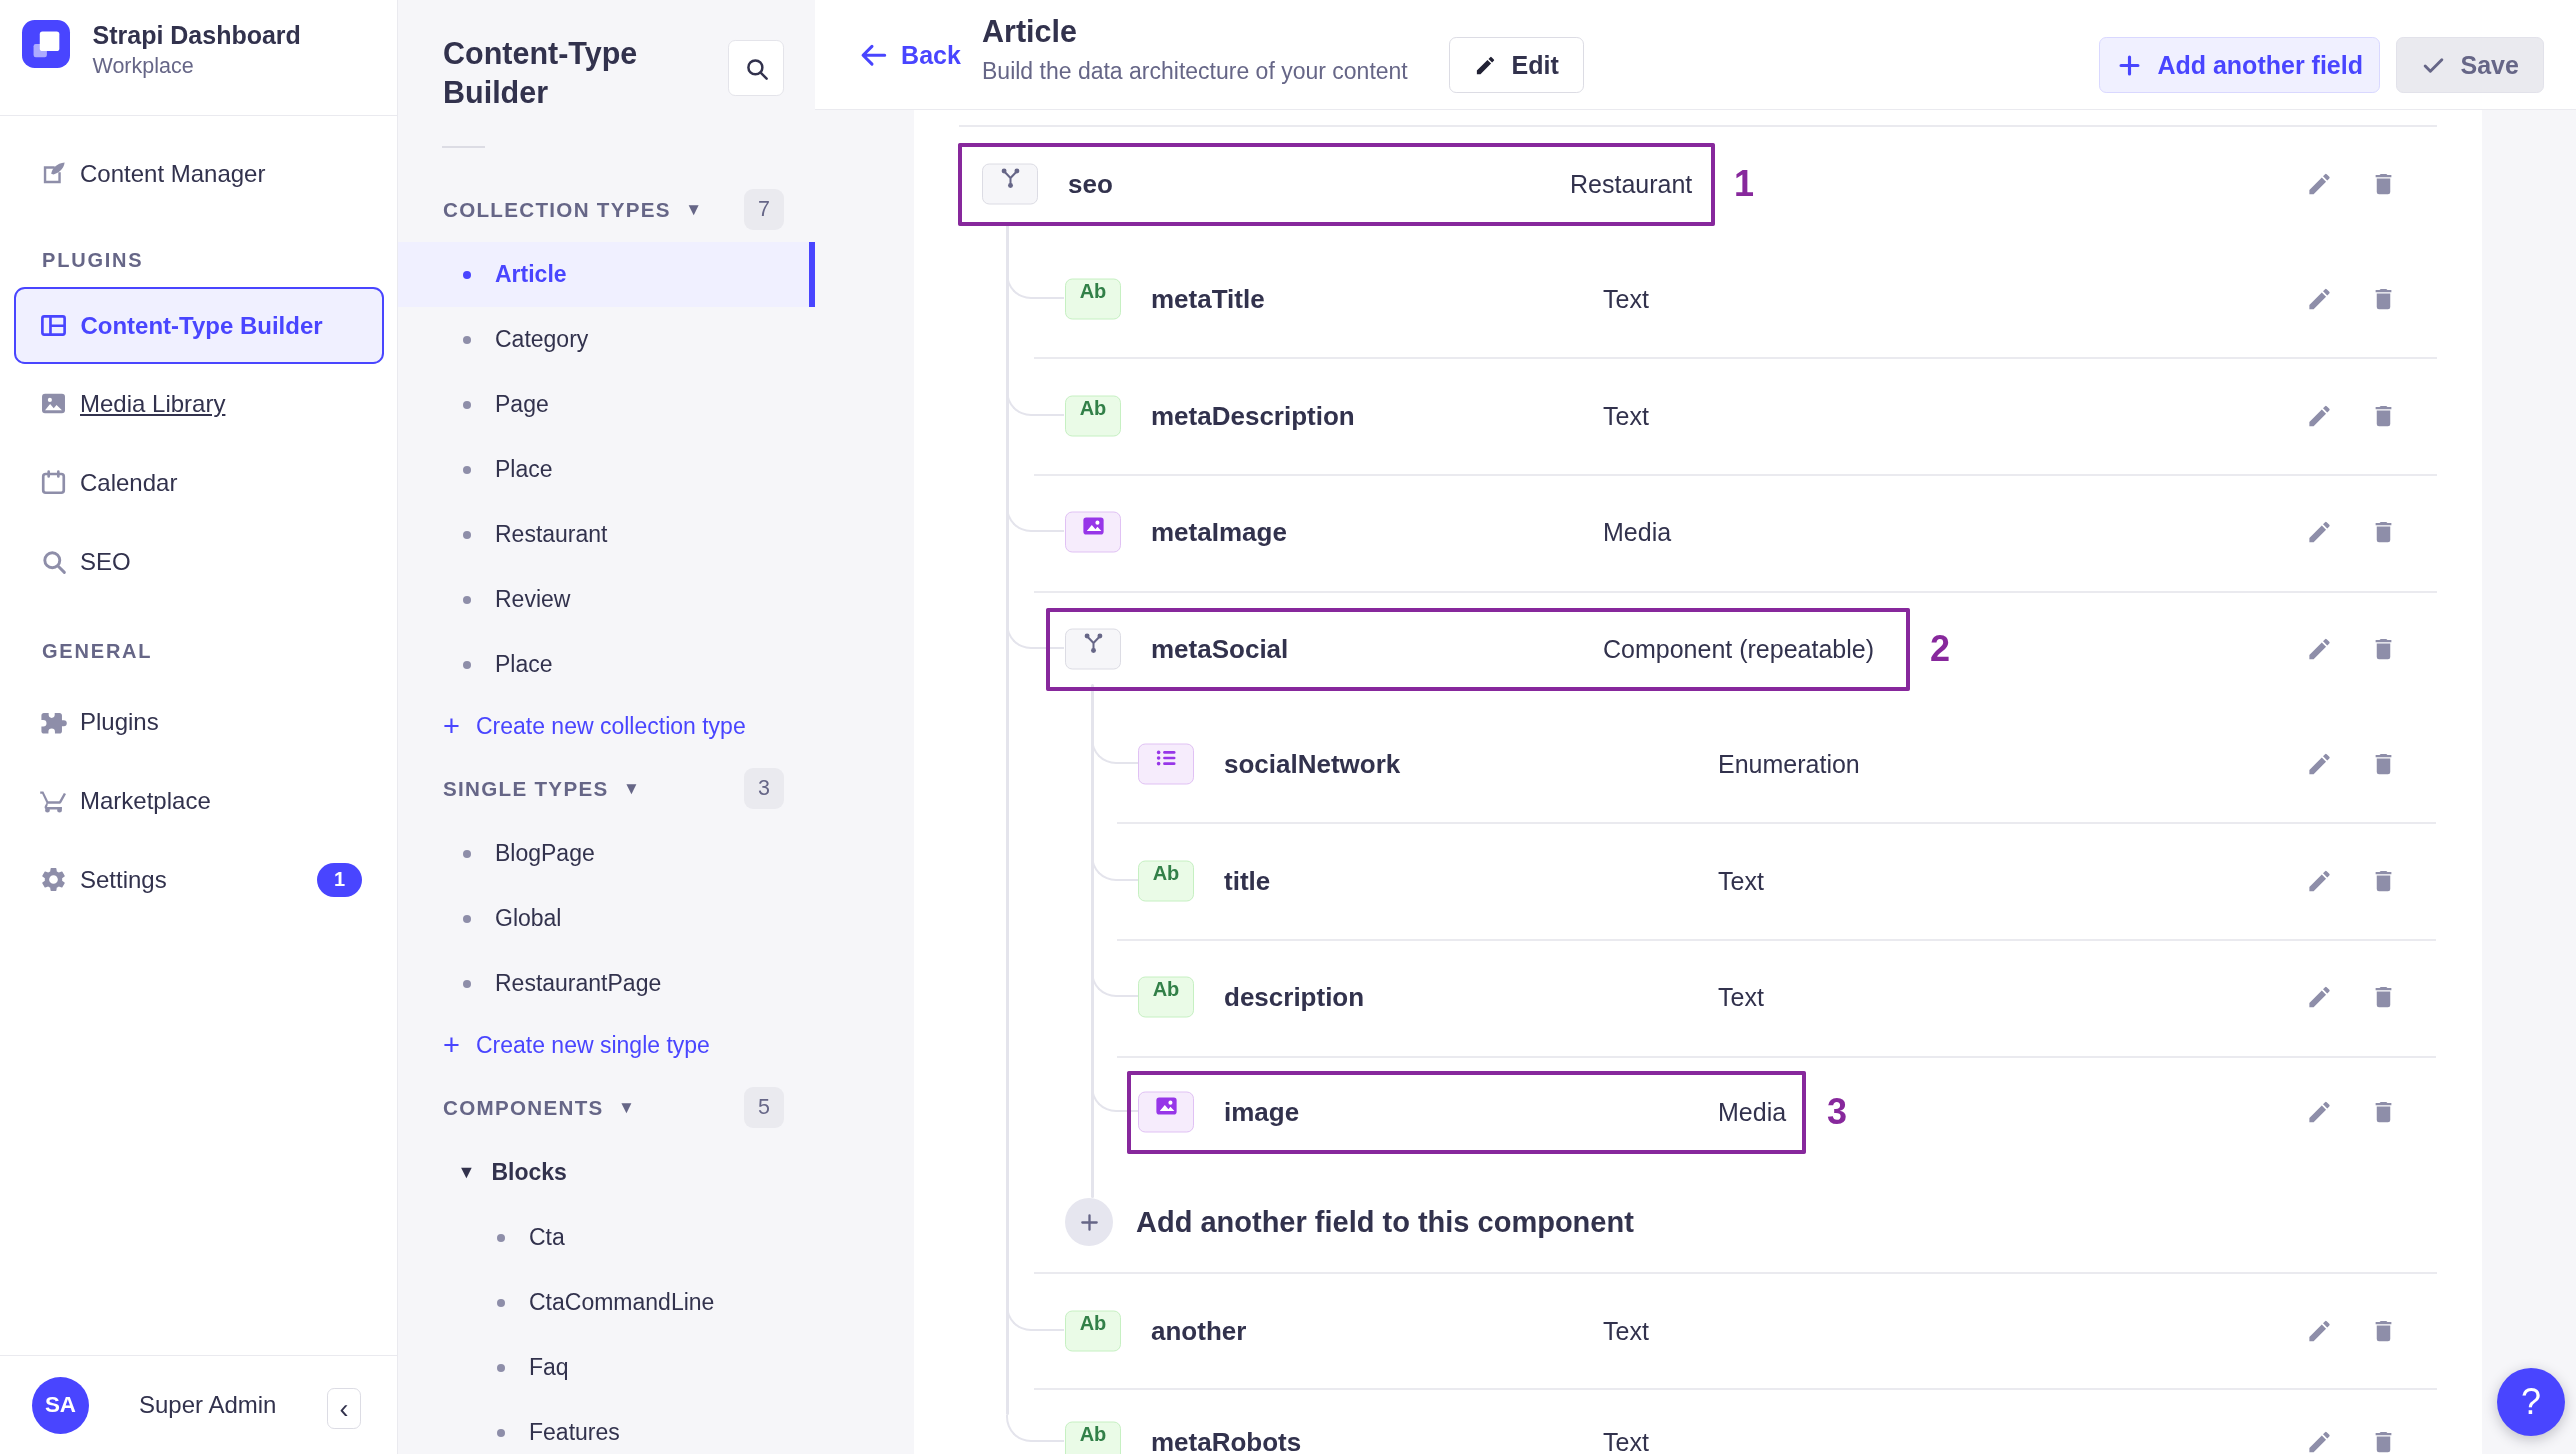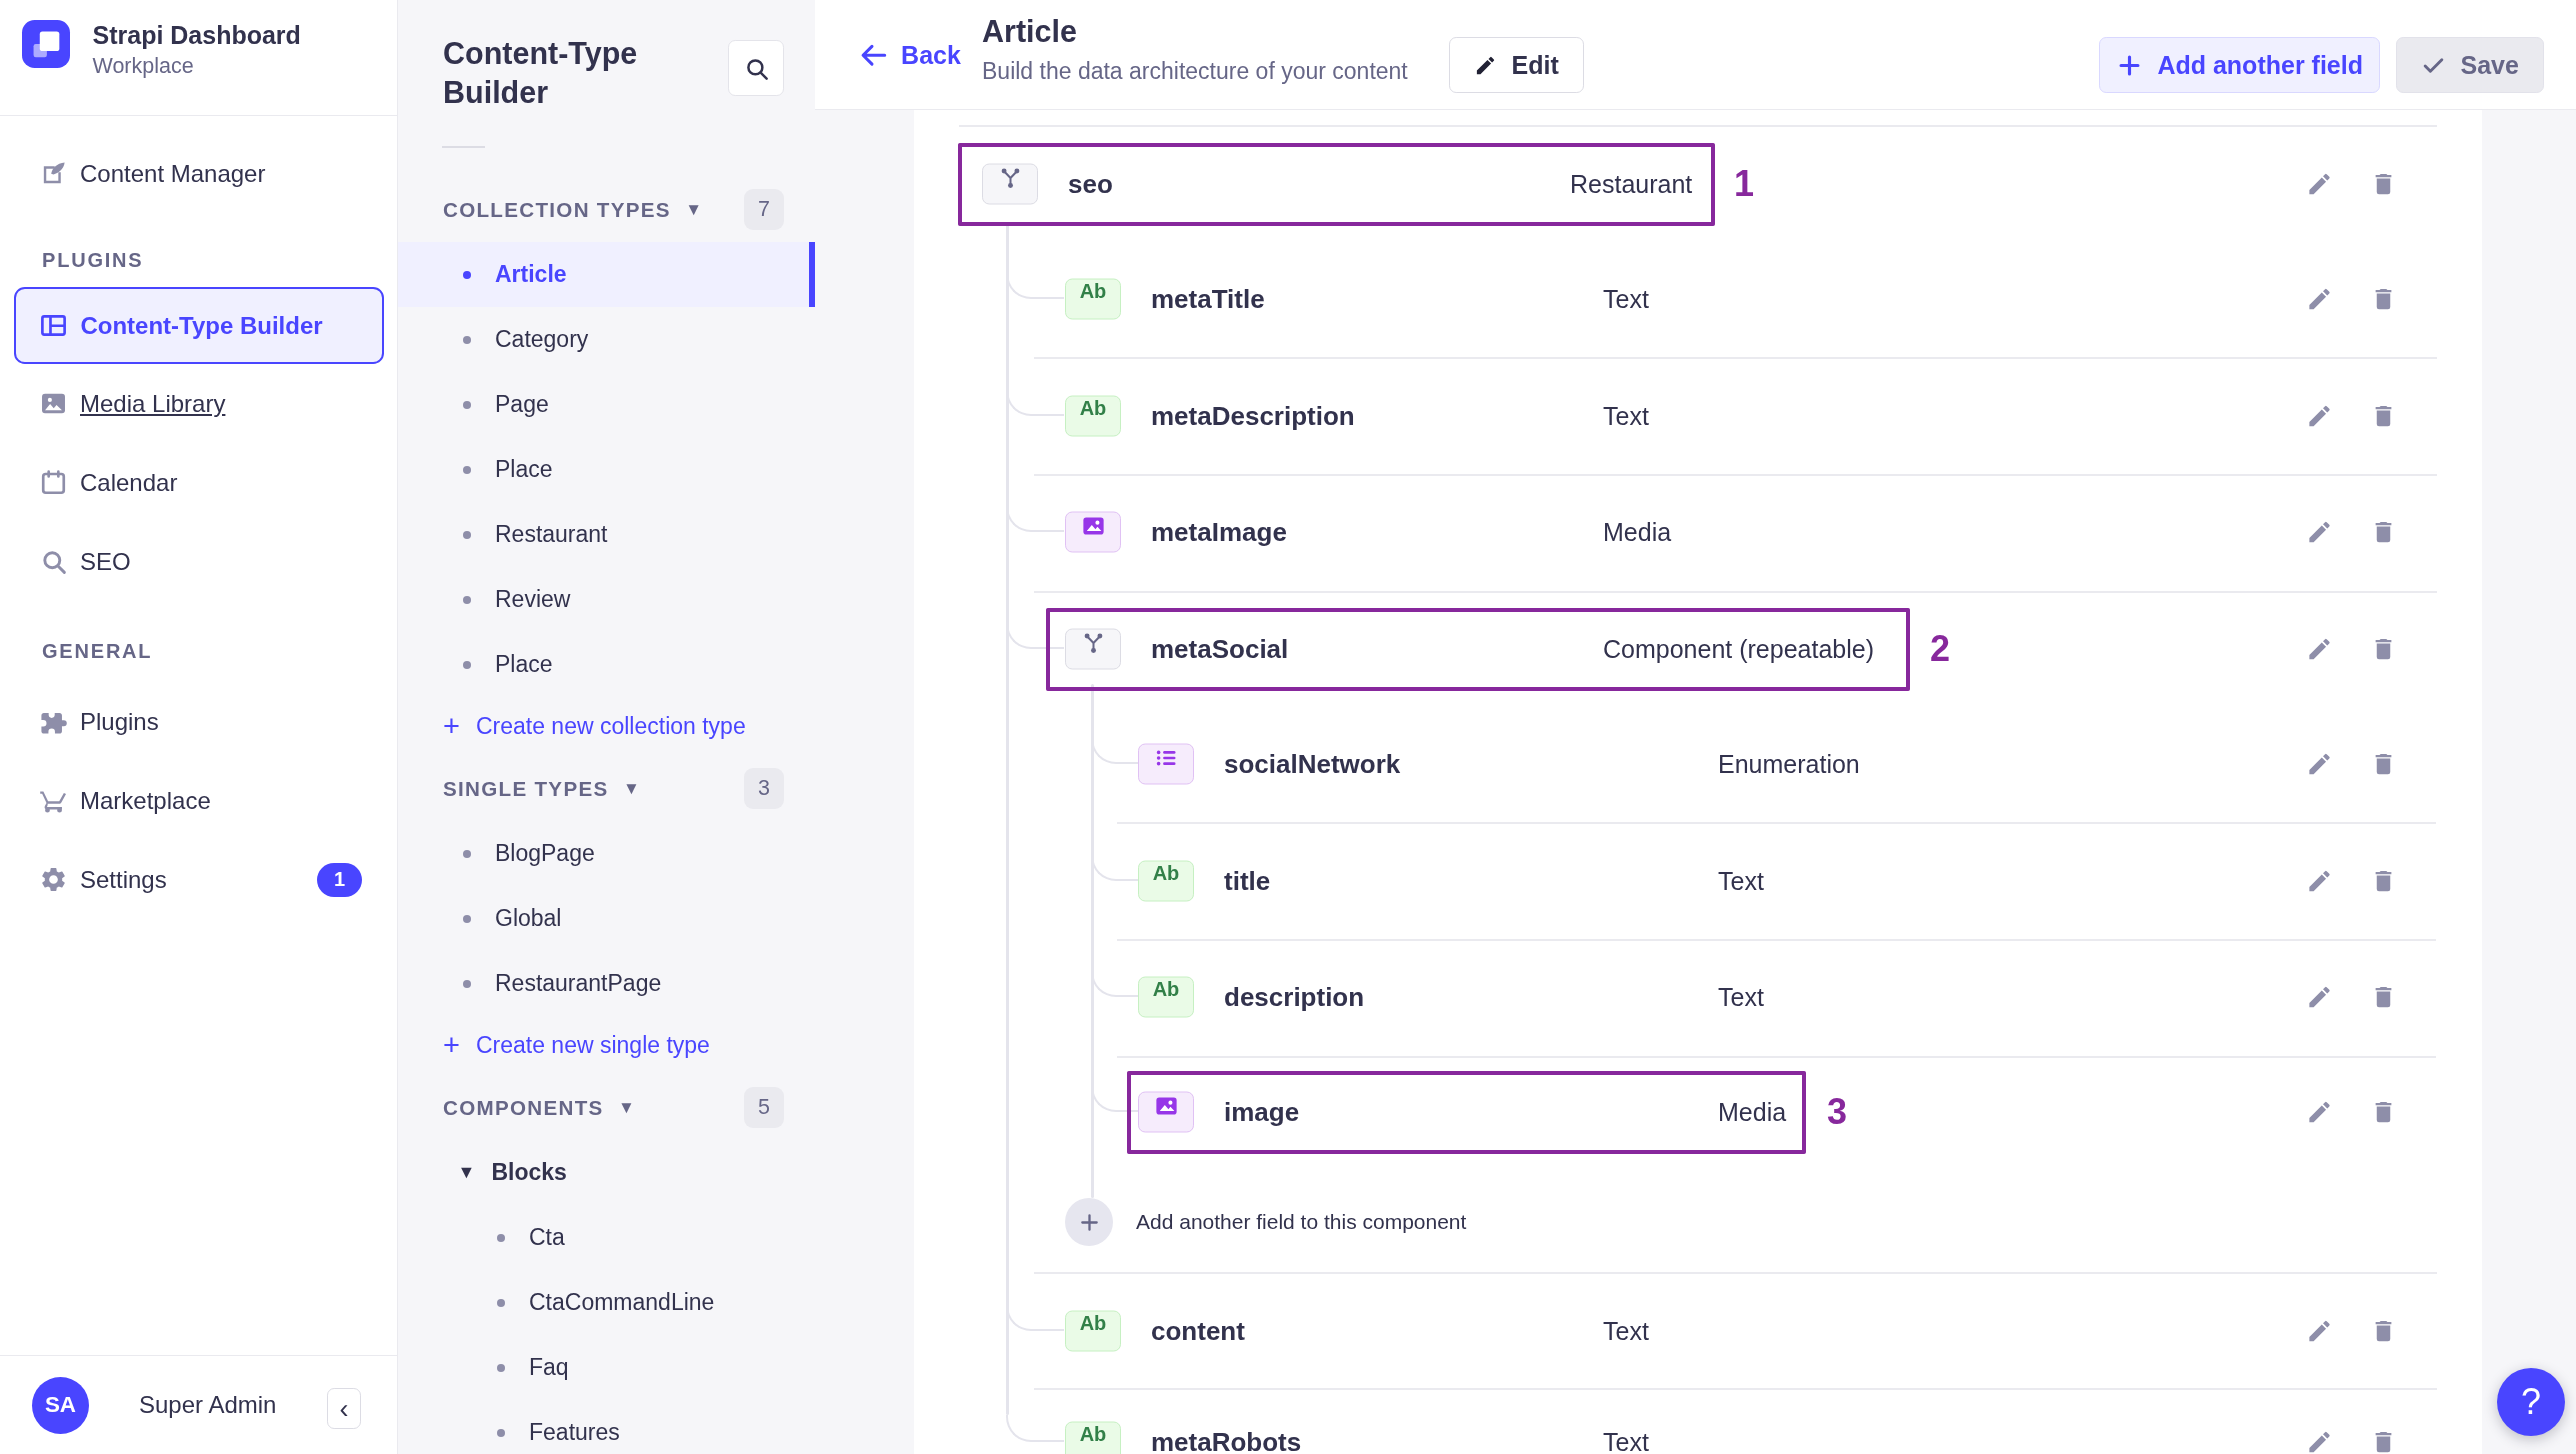--- a/index.html
+++ b/index.html
@@ -74,21 +74,21 @@
   .fi-box { position:absolute; transform:translateY(-50%); width:56px; height:41px; border-radius:7.2px; display:flex; align-items:flex-start; justify-content:center; border:1.8px solid; }
   .fi-text { background:#eafbe7; border-color:#c6f0c2; color:#328048; font-size:20px; font-weight:bold; }
   .fi-media, .fi-enumeration { background:#f6ecfc; border-color:#e0c1f4; }
   .fi-component { background:#f6f6f9; border-color:#dcdce4; }
   .f-name { position:absolute; transform:translateY(-50%); font-size:26px; font-weight:bold; color:#32324d; }
   .f-type { position:absolute; transform:translateY(-50%); font-size:25px; color:#32324d; }
   .f-act { position:absolute; transform:translateY(-50%); width:39px; height:39px; display:flex; align-items:center; justify-content:center; color:#8e8ea9; }
   .ann-box { position:absolute; border:4.5px solid #87289c; border-radius:1.8px; z-index:5; }
   .ann-num { position:absolute; transform:translateY(-50%); font-size:36px; font-weight:bold; color:#87289c; z-index:5; }
   .plus-circle { position:absolute; width:48px; height:48px; border-radius:50%; background:#e6e6ef; color:#666687; display:flex; align-items:center; justify-content:center; }
-  .plus-label { position:absolute; transform:translateY(-50%); font-size:21px; font-weight:normal; color:#32324d; }
+  .plus-label { position:absolute; transform:translateY(-50%); font-size:29px; font-weight:bold; color:#32324d; }
   .help-btn { position:absolute; left:2497px; top:1368px; width:68px; height:68px; border-radius:50%; background:#4945ff; color:#fff; font-size:36px; font-weight:400; box-shadow:0 3.6px 12.6px rgba(33,33,52,.25); display:flex; align-items:center; justify-content:center; }
 </style>
 </head>
 <body>
 
 <div id="app">
 
   <aside class="sb">
     <div class="brand">
       <div class="brand-logo">
@@ -568,21 +568,21 @@
     <button class="f-act f-del" style="pointer-events: auto; left: 2364px; top: 1112px;">
       <svg width="27" height="27" viewBox="0 0 24 24" fill="currentColor">
             <path d="M6 19a2 2 0 0 0 2 2h8a2 2 0 0 0 2-2V7H6v12zM19 4h-3.5l-1-1h-5l-1 1H5v2h14V4z"></path>
           </svg>
     </button>
   </div>
       <div class="frow">
     <span class="fi-box fi-text" style="left: 1065px; top: 1331px;">
           <span>Ab</span>
         </span>
-    <span class="f-name" style="left: 1151px; top: 1331px;">content</span>
+    <span class="f-name" style="left: 1151px; top: 1331px;">another</span>
     <span class="f-type" style="left: 1603px; top: 1331px;">Text</span>
     <button class="f-act f-edit" style="pointer-events: auto; left: 2300px; top: 1331px;">
       <svg width="27" height="27" viewBox="0 0 24 24" fill="currentColor">
             <path d="M3 17.25V21h3.75L17.81 9.94l-3.75-3.75L3 17.25zM20.71 7.04a1 1 0 0 0 0-1.42l-2.34-2.33a1 1 0 0 0-1.41 0l-1.83 1.83 3.75 3.75 1.83-1.83z"></path>
           </svg>
     </button>
     <button class="f-act f-del" style="pointer-events: auto; left: 2364px; top: 1331px;">
       <svg width="27" height="27" viewBox="0 0 24 24" fill="currentColor">
             <path d="M6 19a2 2 0 0 0 2 2h8a2 2 0 0 0 2-2V7H6v12zM19 4h-3.5l-1-1h-5l-1 1H5v2h14V4z"></path>
           </svg>

